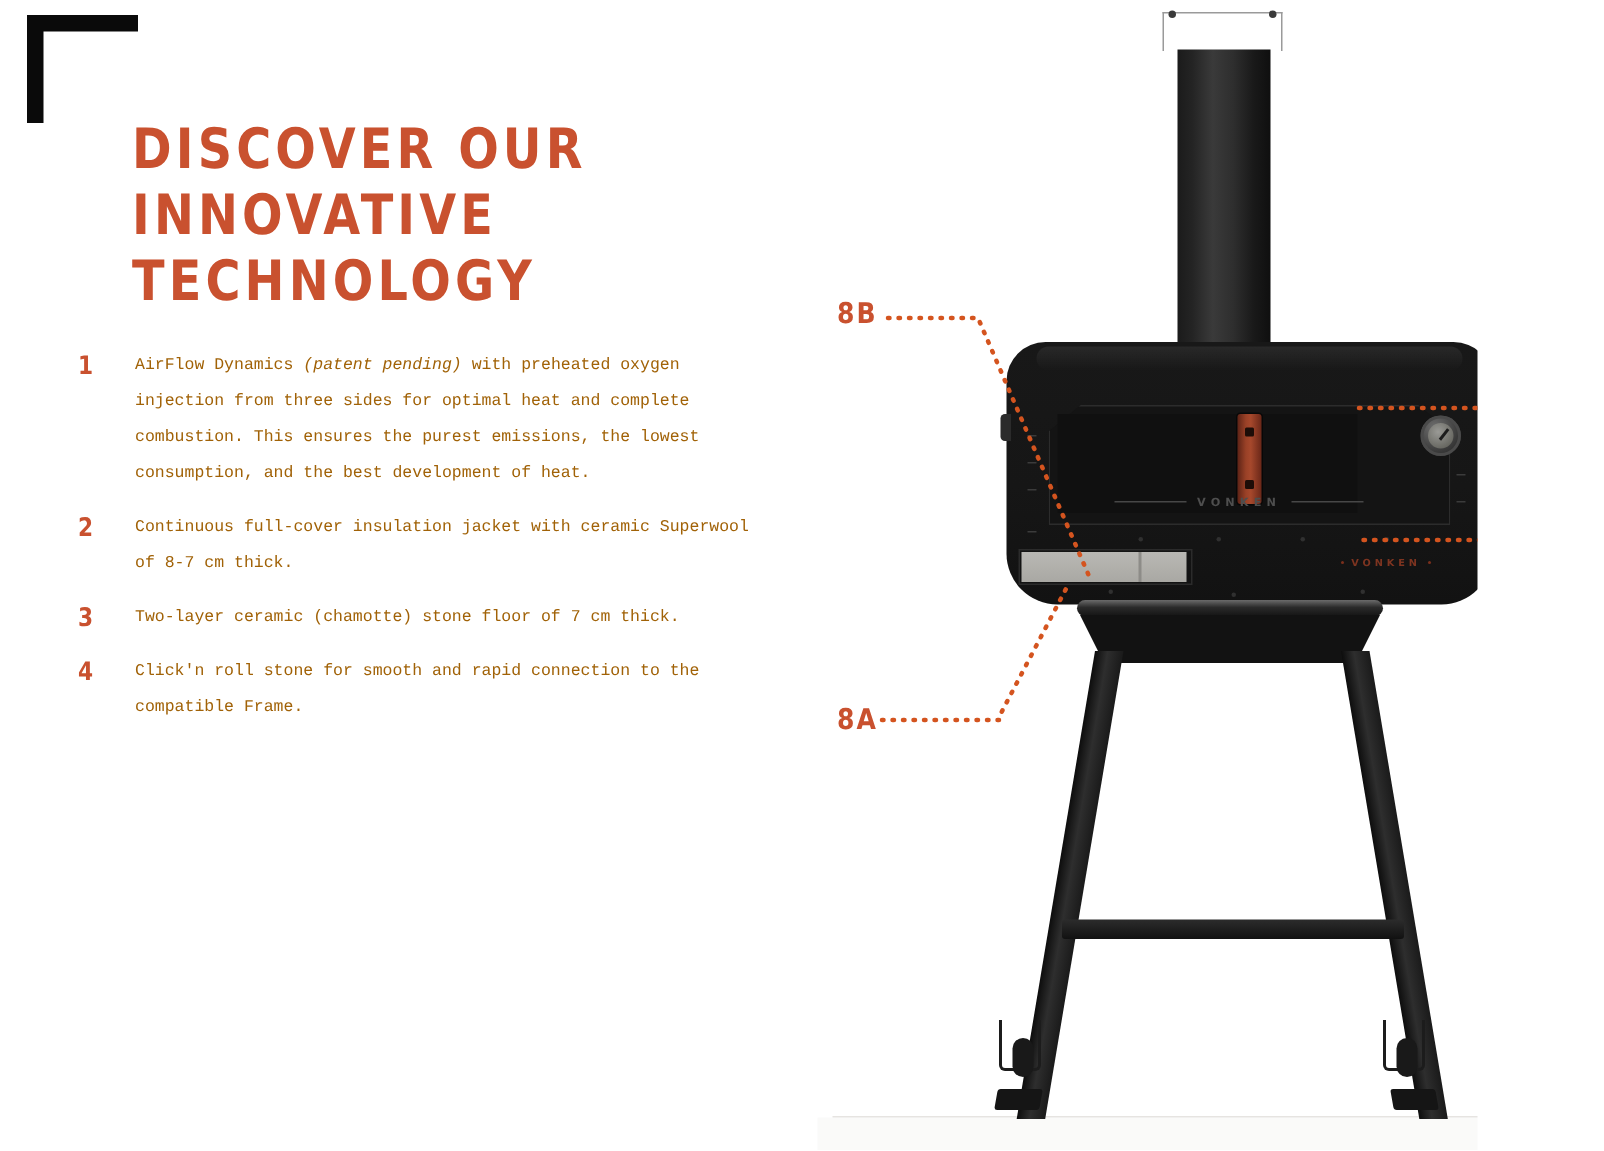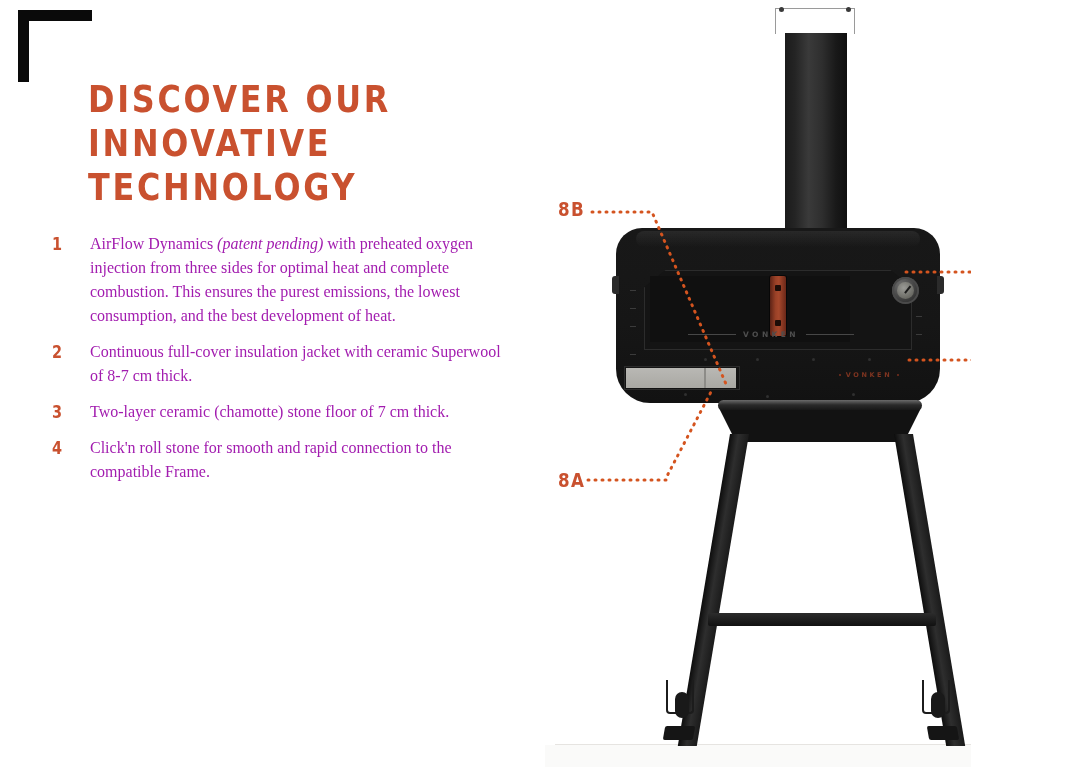--- a/index.html
+++ b/index.html
@@ -10,20 +10,21 @@
   }
   body {
     font-family: "Liberation Sans", sans-serif;
   }
   #page {
     position: relative;
     width: 971px;
     height: 767px;
     background: #ffffff;
     overflow: hidden;
+    padding-left: 14px;
   }
 
   
   .corner-bracket {
     position: absolute;
     left: 18px;
     top: 10px;
     width: 74px;
     height: 72px;
     pointer-events: none;
@@ -81,23 +82,23 @@
     color: #c9512f;
     font-family: "DejaVu Sans", sans-serif;
     font-weight: 700;
     font-size: 17px;
     line-height: 23px;
     transform: scaleX(0.85);
     transform-origin: left top;
   }
   .feature-text {
     display: block;
-    color: #a21caf;
-    font-family: Liberation Serif, serif;
-    font-size: 16px;
+    color: #a16207;
+    font-family: Liberation Mono, monospace;
+    font-size: 11px;
     line-height: 24px;
   }
   .feature-text em {
     font-style: italic;
   }
 
   
   .product-stage {
     position: absolute;
     left: 545px;
@@ -151,21 +152,21 @@
     top: 33px;
     width: 62px;
     height: 200px;
     background: linear-gradient(to right,
         #1b1b1b 0%, #242424 16%, #3a3a3a 38%, #2e2e2e 60%, #191919 82%, #0f0f0f 100%);
   }
 
   
   .oven-body {
     position: absolute;
-    left: 616px;
+    left: 671px;
     top: 228px;
     width: 324px;
     height: 175px;
     background: linear-gradient(to bottom, #181818 0%, #161616 55%, #121212 100%);
     border-radius: 26px 26px 34px 34px;
   }
   .oven-top-shine {
     position: absolute;
     left: 20px; top: 3px;
     width: 284px; height: 16px;

